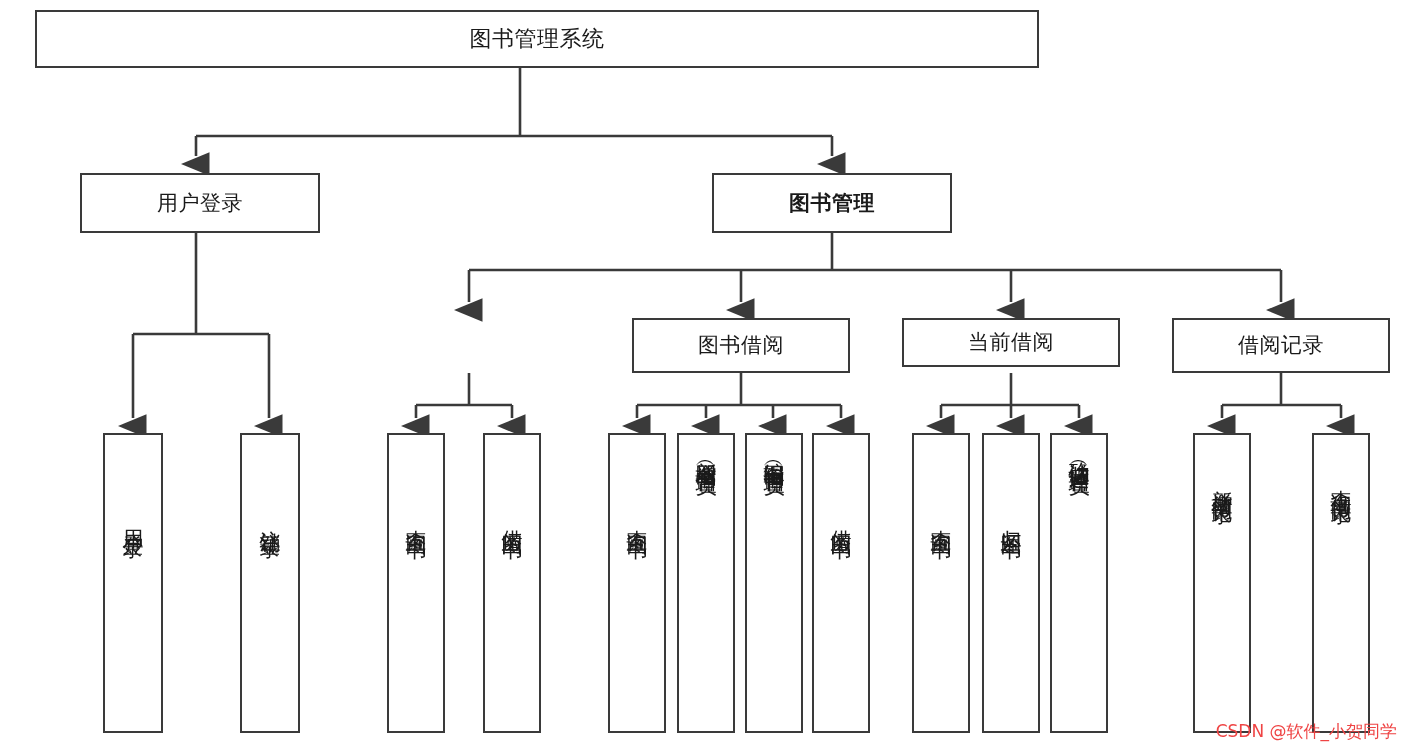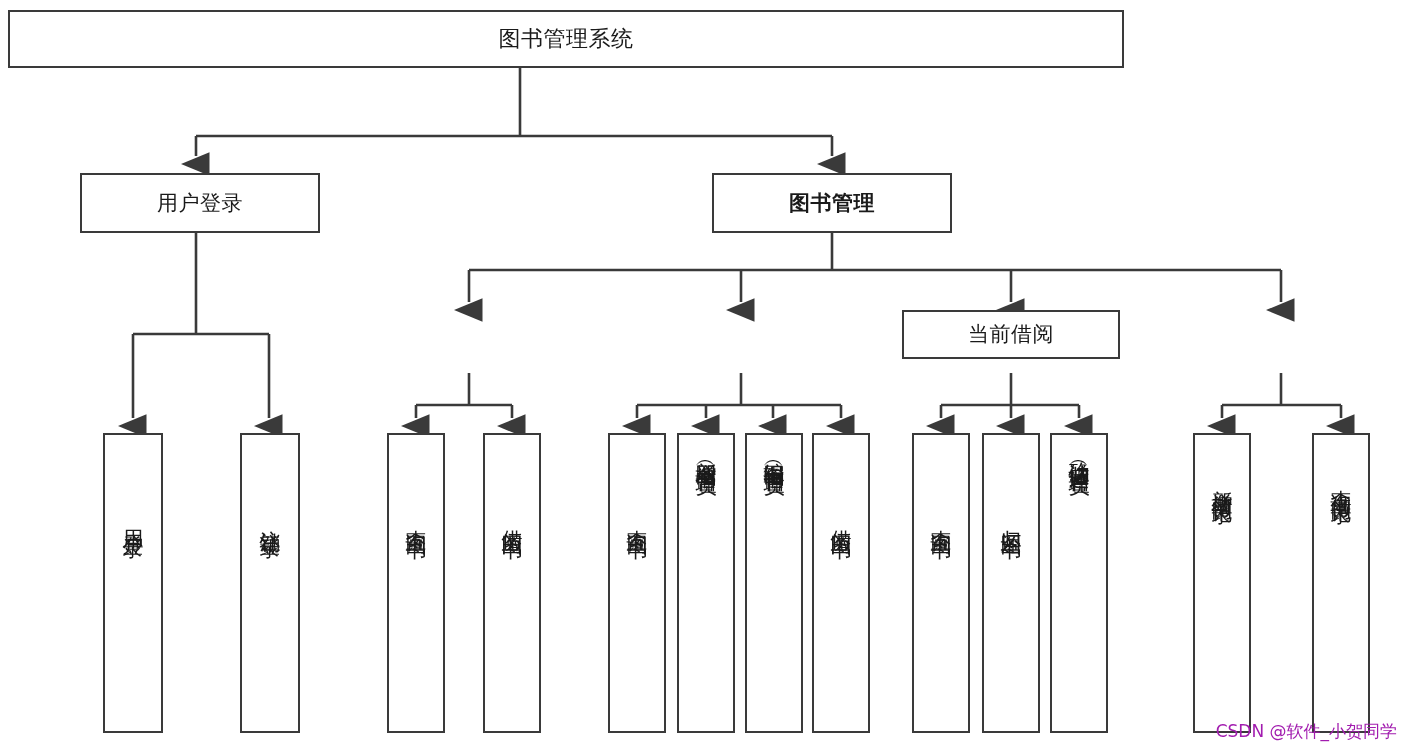--- a/index.html
+++ b/index.html
@@ -66,21 +66,21 @@
     white-space: nowrap;
   }
   .node.vert.tall .label {
     letter-spacing: 2px;
   }
   #watermark {
     position: absolute;
     right: 8px;
     bottom: 4px;
     font-size: 17px;
-    color: #a21caf;
+    color: #ef4444;
     white-space: nowrap;
     z-index: 3;
     font-family: "DejaVu Sans", "Liberation Sans", sans-serif;
   }
 </style>
 </head>
 <body>
 
 <div id="diagram">
 
@@ -127,33 +127,39 @@
       <path d="M1011,405 L1011,418" marker-end="url(#arrow)"></path>
       <path d="M1079,405 L1079,418" marker-end="url(#arrow)"></path>
 
       <path d="M1281,373 L1281,405"></path>
       <path d="M1222,405 L1341,405"></path>
       <path d="M1222,405 L1222,418" marker-end="url(#arrow)"></path>
       <path d="M1341,405 L1341,418" marker-end="url(#arrow)"></path>
     </g>
   </svg>
 
-  <div class="node horiz root" style="left:8px; top:10px; width:1116px; height:58px;">
+  <div class="node horiz root" style="left:35px; top:10px; width:1004px; height:58px;">
     <span class="label">图书管理系统</span>
   </div>
 
   <div class="node horiz" style="left:80px; top:173px; width:240px; height:60px;">
     <span class="label">用户登录</span>
   </div>
   <div class="node horiz" style="left:712px; top:173px; width:240px; height:60px;font-weight:bold;">
     <span class="label">图书管理</span>
   </div>
 
-  <div class="node horiz" style="left:902px; top:310px; width:218px; height:49px;">
+  <div class="node horiz" style="left:632px; top:318px; width:218px; height:55px;">
+    <span class="label">图书借阅</span>
+  </div>
+  <div class="node horiz" style="left:902px; top:318px; width:218px; height:49px;">
     <span class="label">当前借阅</span>
+  </div>
+  <div class="node horiz" style="left:1172px; top:318px; width:218px; height:55px;">
+    <span class="label">借阅记录</span>
   </div>
 
   <div class="node vert" style="left:103px; top:433px; width:60px; height:300px; padding-top:78px;">
     <span class="label">用户登录</span>
   </div>
   <div class="node vert" style="left:240px; top:433px; width:60px; height:300px; padding-top:78px;">
     <span class="label">注销登录</span>
   </div>
 
   <div class="node vert" style="left:387px; top:433px; width:58px; height:300px; padding-top:78px;">

